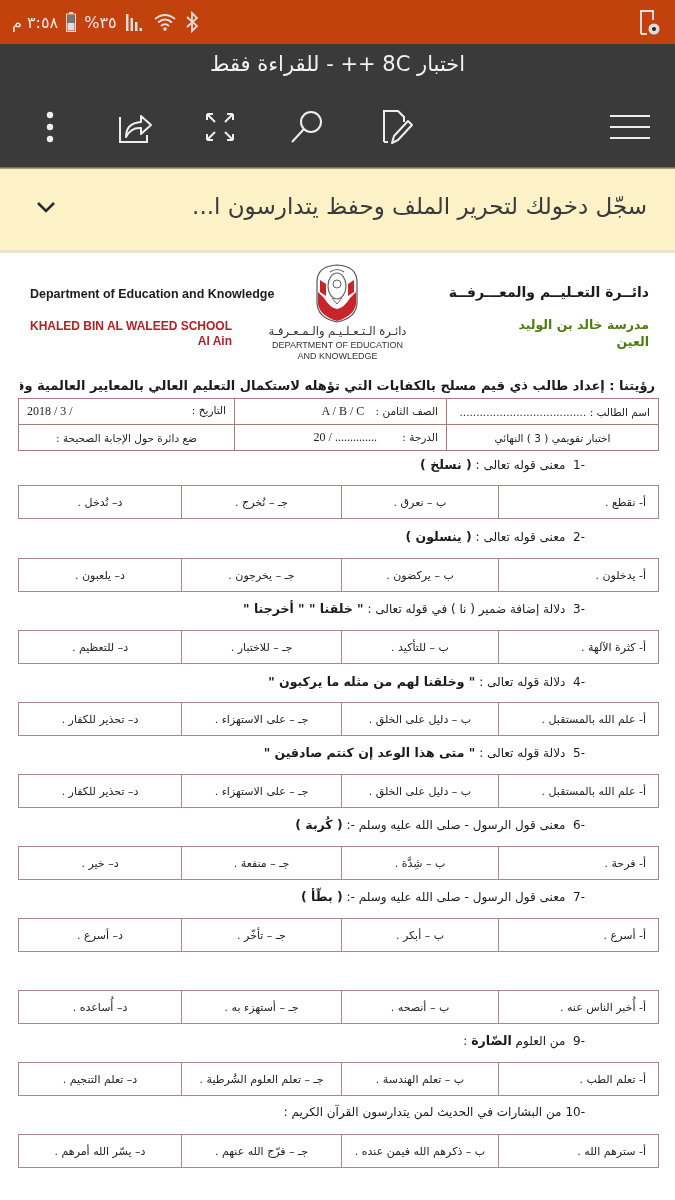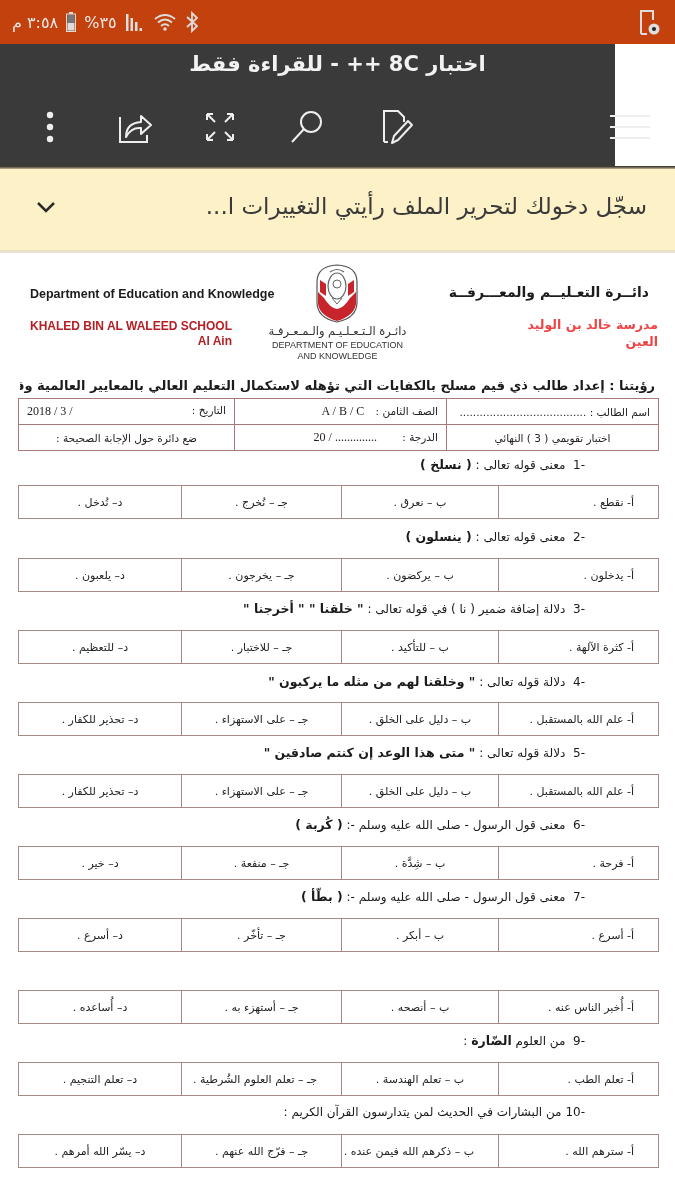--- a/index.html
+++ b/index.html
@@ -4,49 +4,49 @@
 <style>
   * { box-sizing: border-box; margin: 0; padding: 0; }
   html, body { width: 675px; height: 1200px; overflow: hidden; background: #ffffff; }
   body { font-family: "DejaVu Sans", sans-serif; position: relative; }
 
   .status-bar { position: absolute; left: 0; top: 0; width: 675px; height: 44px; background: #c2410c; color: #e8e8e8; }
   .status-left { position: absolute; left: 12px; top: 10px; height: 24px; display: flex; align-items: center; gap: 8px; font-size: 16px; direction: ltr; }
   .status-left .sb-text { font-family: "DejaVu Sans", sans-serif; font-size: 16px; letter-spacing: 0.5px; }
   .status-right { position: absolute; right: 14px; top: 8px; width: 24px; height: 28px; }
 
-  .app-header { position: absolute; left: 0; top: 44px; width: 615px; height: 125px; background: #3a3a3a; font-weight: bold; }
+  .app-header { position: absolute; left: 0; top: 44px; width: 675px; height: 125px; background: #3a3a3a; }
   .doc-title { position: absolute; left: 0; top: 8px; width: 675px; text-align: center; color: #f2f2f2; font-size: 21px; direction: rtl; }
   .toolbar { position: absolute; left: 0; top: 55px; width: 675px; height: 60px; }
   .tb-btn { position: absolute; top: 6px; width: 44px; height: 44px; display: flex; align-items: center; justify-content: center; cursor: pointer; }
   .header-shadow { position: absolute; left: 0; top: 166px; width: 675px; height: 4px; background: linear-gradient(#2a2620, #efe3bd); }
 
   .signin-banner { position: absolute; left: 0; top: 169px; width: 675px; height: 84px; background: #fdf1c8; border-bottom: 3px solid #e9e2cf; cursor: pointer; }
   .banner-text { position: absolute; right: 28px; top: 24px; font-size: 23px; color: #3a3a3a; direction: rtl; white-space: nowrap; }
   .banner-chevron { position: absolute; left: 36px; top: 30px; width: 28px; height: 22px; }
 
   .doc-page { position: absolute; left: 0; top: 256px; width: 675px; height: 944px; background: #ffffff; color: #1a1a1a; }
 
   .dek-en { position: absolute; left: 30px; top: 31px; font-size: 12.5px; font-weight: bold; color: #1c1c1c; font-family: "Liberation Sans", sans-serif; }
   .school-en { position: absolute; left: 30px; top: 63px; font-size: 12px; font-weight: bold; color: #b51f24; font-family: "Liberation Sans", sans-serif; line-height: 15px; text-align: right; }
   .dek-ar { position: absolute; right: 26px; top: 28px; font-size: 14px; font-weight: bold; direction: rtl; color: #1c1c1c; }
-  .school-ar { position: absolute; right: 17px; top: 60px; font-size: 12.5px; font-weight: bold; color: #ef4444; direction: rtl; text-align: right; line-height: 17px; }
+  .school-ar { position: absolute; right: 26px; top: 60px; font-size: 12.5px; font-weight: bold; color: #4d7c0f; direction: rtl; text-align: right; line-height: 17px; }
   .logo { position: absolute; left: 312px; top: 6px; width: 50px; height: 62px; }
   .logo-ar { position: absolute; left: 260px; top: 68px; width: 155px; text-align: center; font-size: 11.5px; direction: rtl; color: #333; }
   .logo-en { position: absolute; left: 260px; top: 84px; width: 155px; text-align: center; font-size: 9px; color: #333; font-family: "Liberation Sans", sans-serif; line-height: 11px; }
   .vision { position: absolute; left: 20px; top: 122px; width: 635px; text-align: left; font-size: 13px; font-weight: bold; direction: rtl; color: #1c1c1c; white-space: nowrap; overflow: hidden; }
 
   .info-table { position: absolute; left: 18px; top: 142px; width: 640px; border-collapse: collapse; direction: rtl; table-layout: fixed; }
   .info-table td { border: 1px solid #a87a77; height: 26px; font-size: 10.5px; padding: 0 8px; color: #222; white-space: nowrap; }
   .info-table .ltr { direction: ltr; }
 
   .question { position: absolute; right: 90px; font-size: 12px; direction: rtl; color: #1a1a1a; white-space: nowrap; }
   .question b { font-weight: bold; font-size: 12.5px; }
   .opt-table { position: absolute; left: 18px; width: 640px; border-collapse: collapse; direction: rtl; table-layout: fixed; }
-  .opt-table td { border: 1.5px solid #a98985; height: 33px; font-size: 11px; padding: 0 24px; color: #222; text-align: right; white-space: nowrap; overflow: hidden; cursor: pointer; }
+  .opt-table td { border: 1.5px solid #a98985; height: 33px; font-size: 11px; padding: 0 12px; color: #222; text-align: right; white-space: nowrap; overflow: hidden; cursor: pointer; }
   .opt-table td:nth-child(1) { width: 160px; }
   .opt-table td:nth-child(2) { width: 157px; text-align: center; }
   .opt-table td:nth-child(3) { width: 160px; text-align: center; }
   .opt-table td:nth-child(4) { width: 163px; text-align: center; }
 </style>
 </head>
 <body>
 
 <div class="status-bar">
   <div class="status-left">
@@ -128,21 +128,21 @@
           <rect x="0" y="1" width="40" height="2" fill="#eee"></rect>
           <rect x="0" y="12" width="40" height="2" fill="#eee"></rect>
           <rect x="0" y="23" width="40" height="2" fill="#eee"></rect>
         </svg>
     </div>
   </div>
 </div>
 <div class="header-shadow"></div>
 
 <div class="signin-banner">
-  <div class="banner-text">سجّل دخولك لتحرير الملف رأيتي التغييرات ا...</div>
+  <div class="banner-text">سجّل دخولك لتحرير الملف وحفظ يتدارسون ا...</div>
   <div class="banner-chevron">
     <svg width="20" height="14" viewBox="0 0 20 14">
         <path d="M2 3 L10 11 L18 3" stroke="#2a2a2a" stroke-width="2.5" fill="none"></path>
       </svg>
   </div>
 </div>
 
 <div class="doc-page">
   <div class="dek-en">Department of Education and Knowledge</div>
   <div class="school-en">

